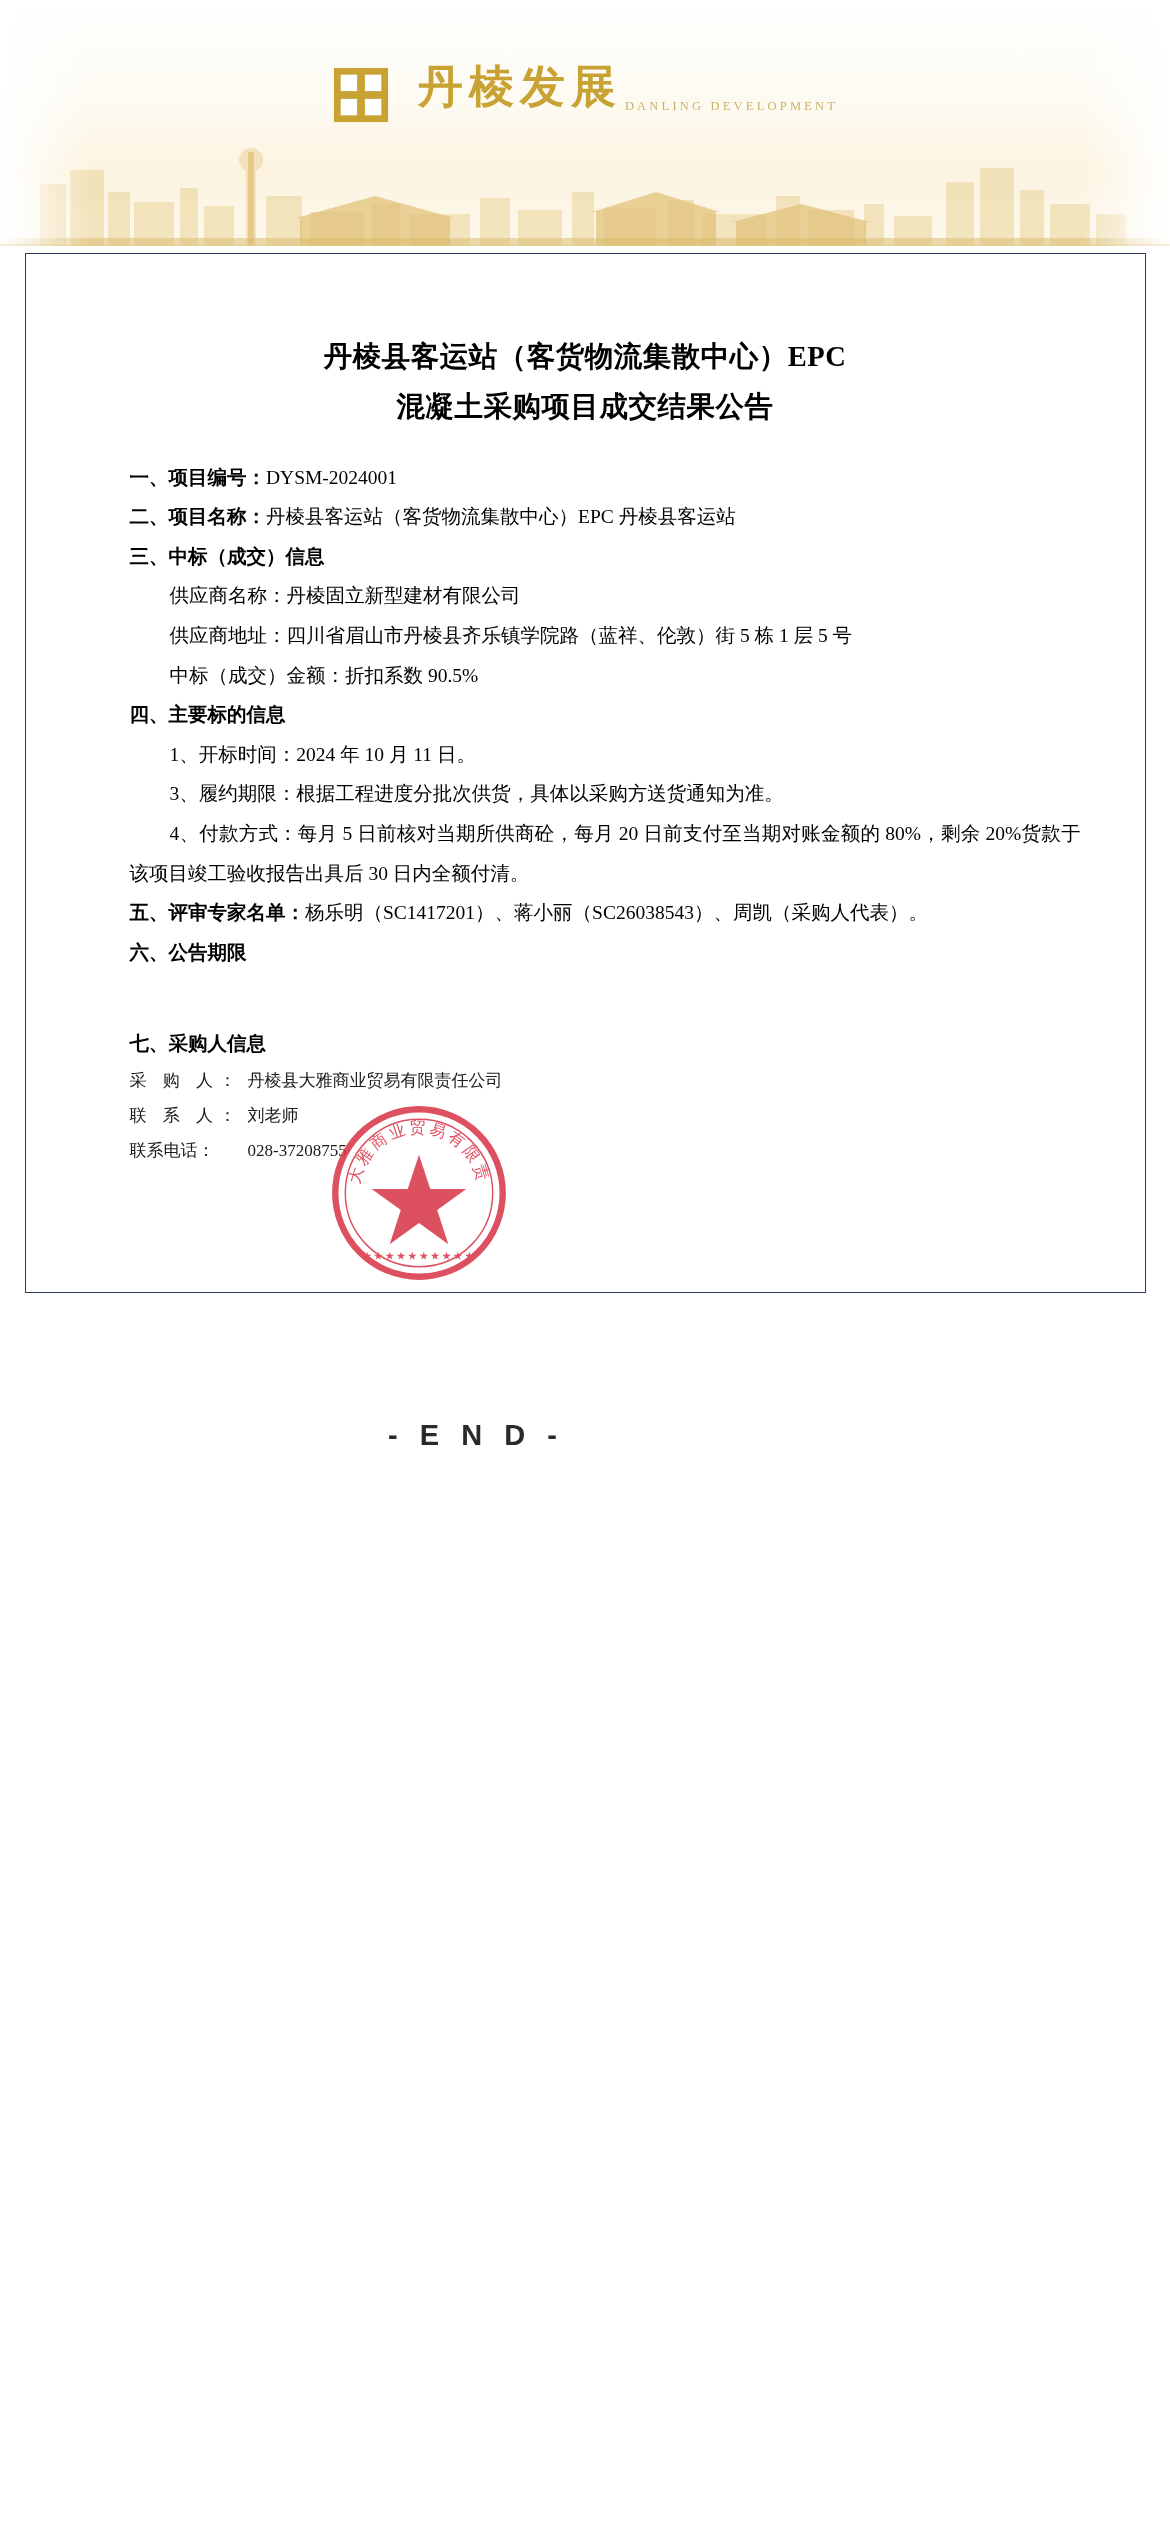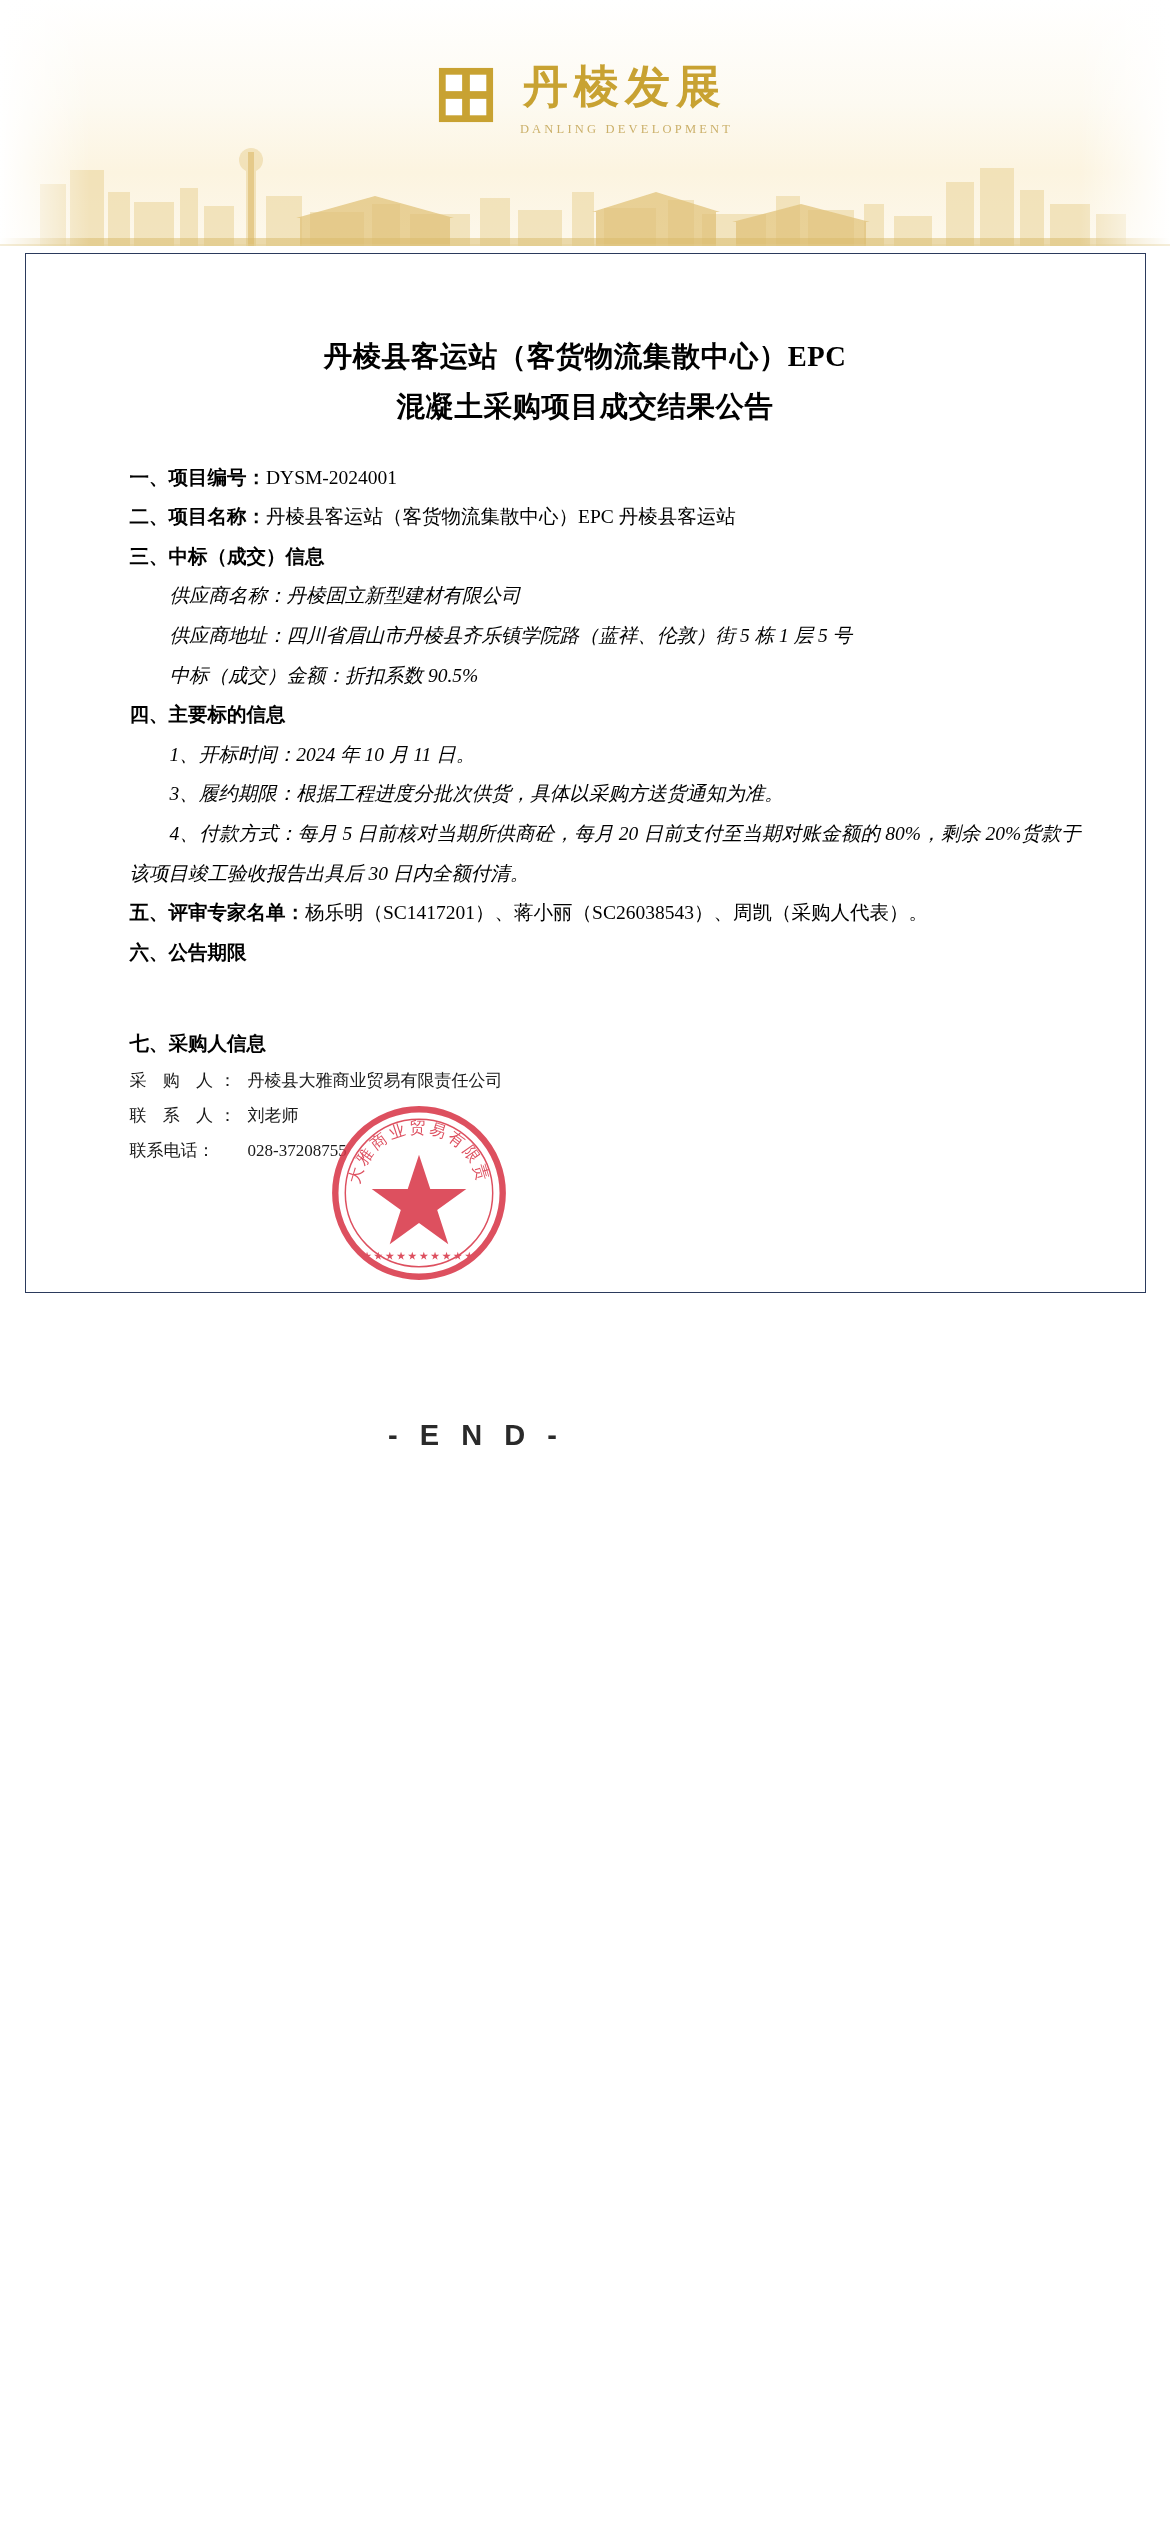--- a/index.html
+++ b/index.html
@@ -52,22 +52,22 @@
     z-index: 5;
   }
   .logo-mark {
     width: 58px;
     height: 58px;
     margin-right: 22px;
     margin-top: 4px;
   }
   .logo-text-block {
     display: flex;
-    flex-direction: column;
-    align-items: flex-start;
+    flex-direction: row;
+    align-items: flex-end;
   }
   .logo-title {
     font-family: "Liberation Serif", "DejaVu Serif", serif;
     font-size: 45px;
     font-weight: 700;
     letter-spacing: 6px;
     color: #c8a232;
     line-height: 1.15;
     text-indent: 6px;
   }
@@ -127,21 +127,21 @@
     margin: 0;
     text-align: justify;
   }
   .sec-head {
     font-weight: 700;
   }
   .sec-body-inline {
     font-weight: 400;
   }
   .indent1 { text-indent: 40px; }
-  .indent2 { padding-left: 40px; text-indent: 40px; font-style: italic; }
+  .indent2 { padding-left: 40px; text-indent: 40px; }
   .blockline { margin: 0; }
   .gap-lg { height: 52px; }
 
   
   .seal {
     position: absolute;
     left: 302px;
     top: 848px;
     width: 182px;
     height: 182px;

